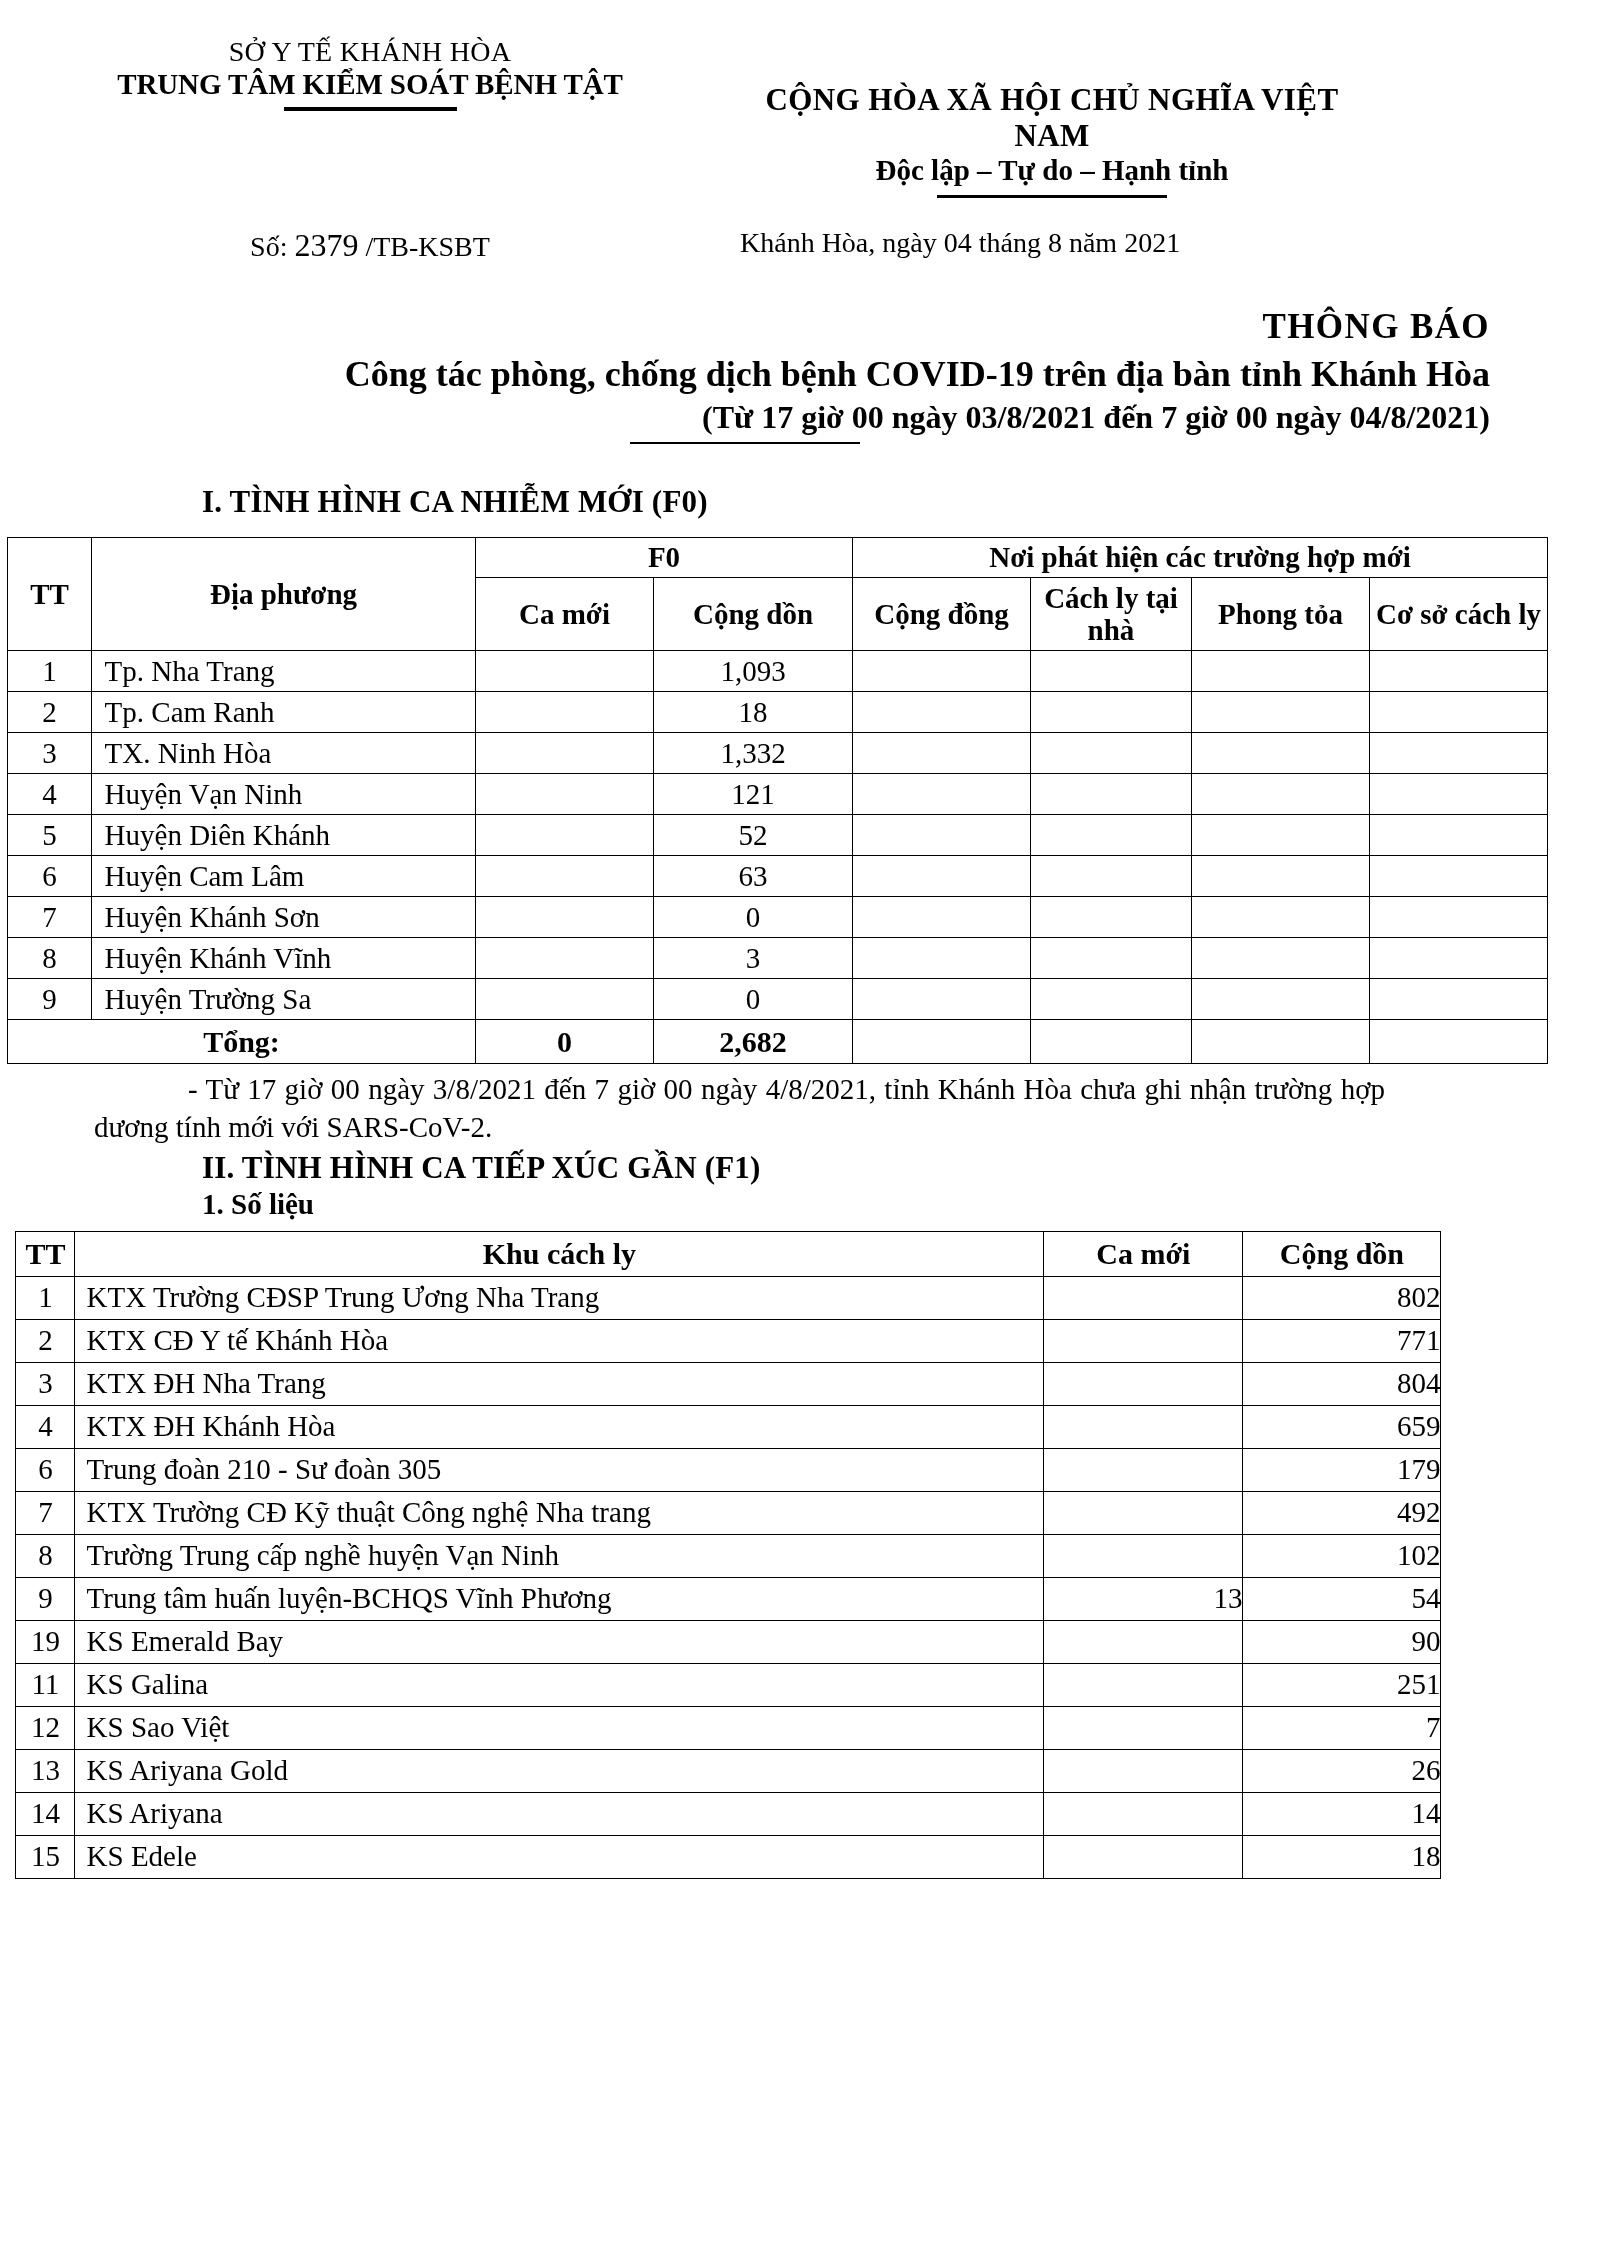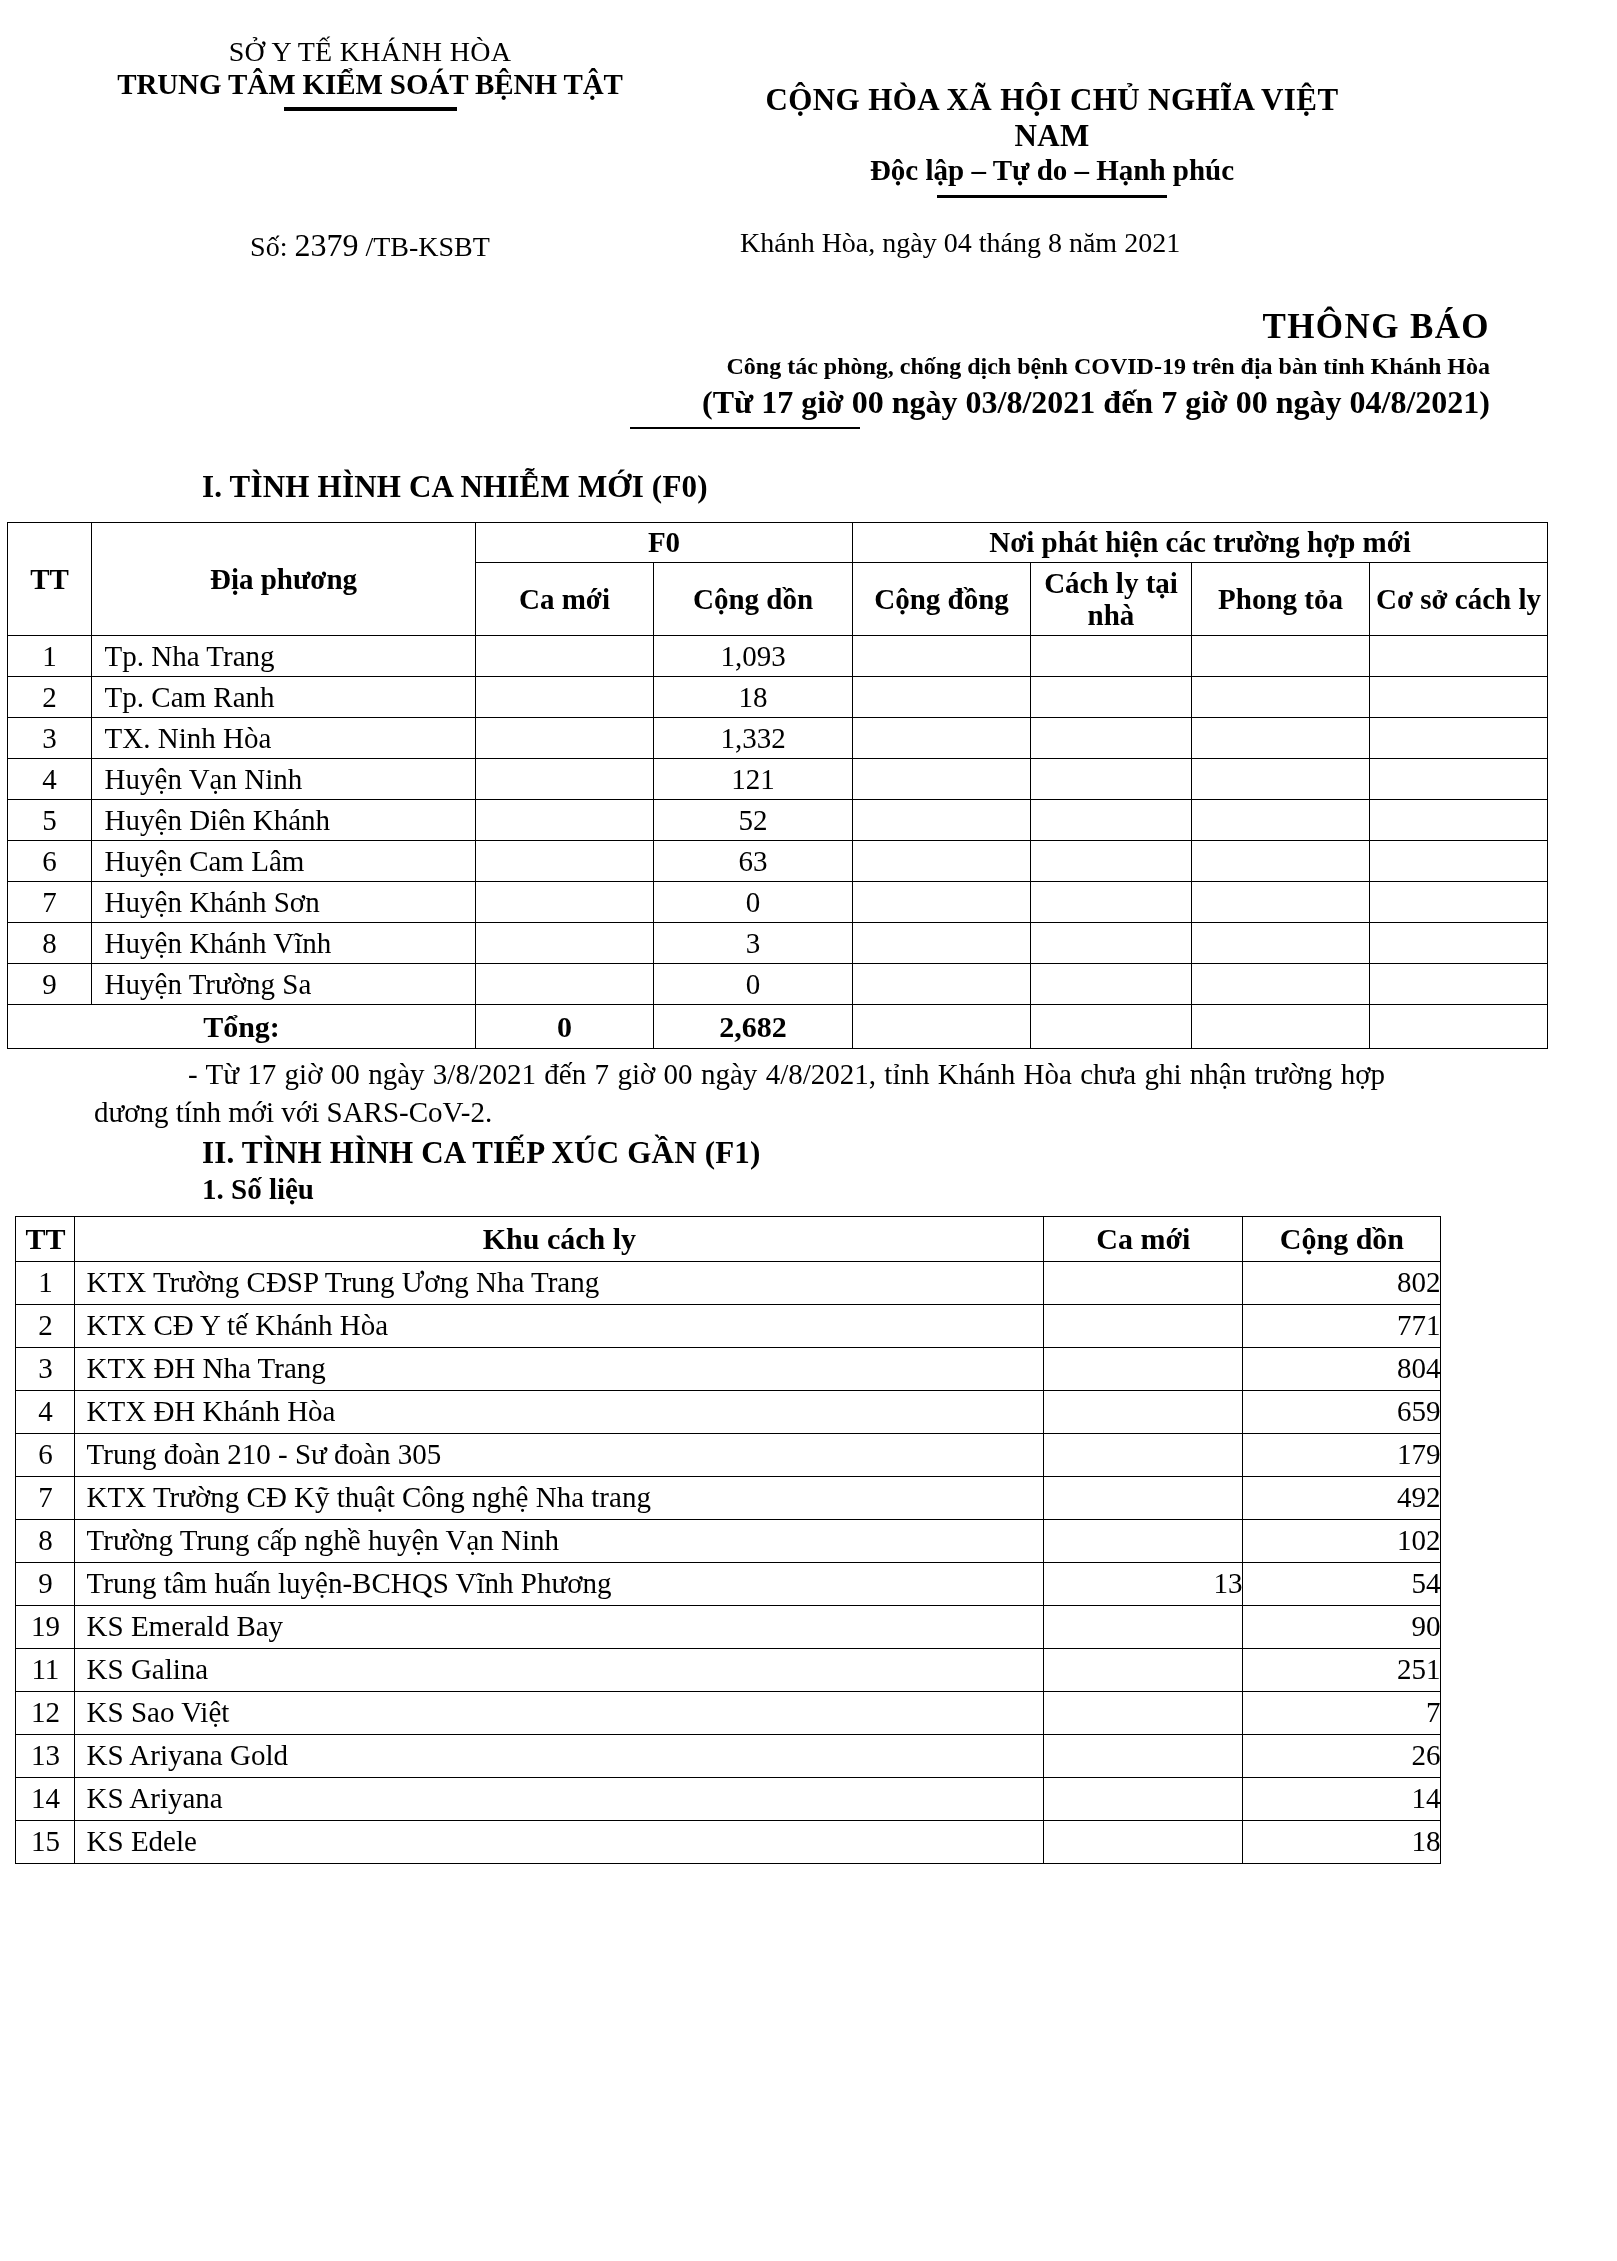--- a/index.html
+++ b/index.html
@@ -93,21 +93,21 @@
   .doc-title {
     text-align: right;
     margin-top: 43px;
   }
   .t1 {
     font-size: 35px;
     font-weight: bold;
     letter-spacing: 1.4px;
   }
   .t2 {
-    font-size: 24px;
+    font-size: 36px;
     font-weight: bold;
     margin-top: 5.6px;
   }
   .t3 {
     font-size: 32px;
     font-weight: bold;
     margin-top: 4.2px;
   }
   .title-rule {
     width: 230px;
@@ -220,21 +220,21 @@
 <div class="page">
 
   <div class="letterhead">
     <div class="lh-left">
       <div class="lh-org">SỞ Y TẾ KHÁNH HÒA</div>
       <div class="lh-org-bold">TRUNG TÂM KIỂM SOÁT BỆNH TẬT</div>
       <div class="rule rule-left"></div>
     </div>
     <div class="lh-right">
       <div class="lh-nation">CỘNG HÒA XÃ HỘI CHỦ NGHĨA VIỆT NAM</div>
-      <div class="lh-motto">Độc lập – Tự do – Hạnh phúc</div>
+      <div class="lh-motto">Độc lập – Tự do – Hạnh tỉnh</div>
       <div class="rule rule-right"></div>
     </div>
   </div>
 
   <div class="secondline">
     <div class="sl-left"><span>Số:</span> <span class="num">2379</span> <span>/TB-KSBT</span></div>
     <div class="sl-right">Khánh Hòa, ngày  04  tháng 8 năm 2021</div>
   </div>
 
   <div class="doc-title">

